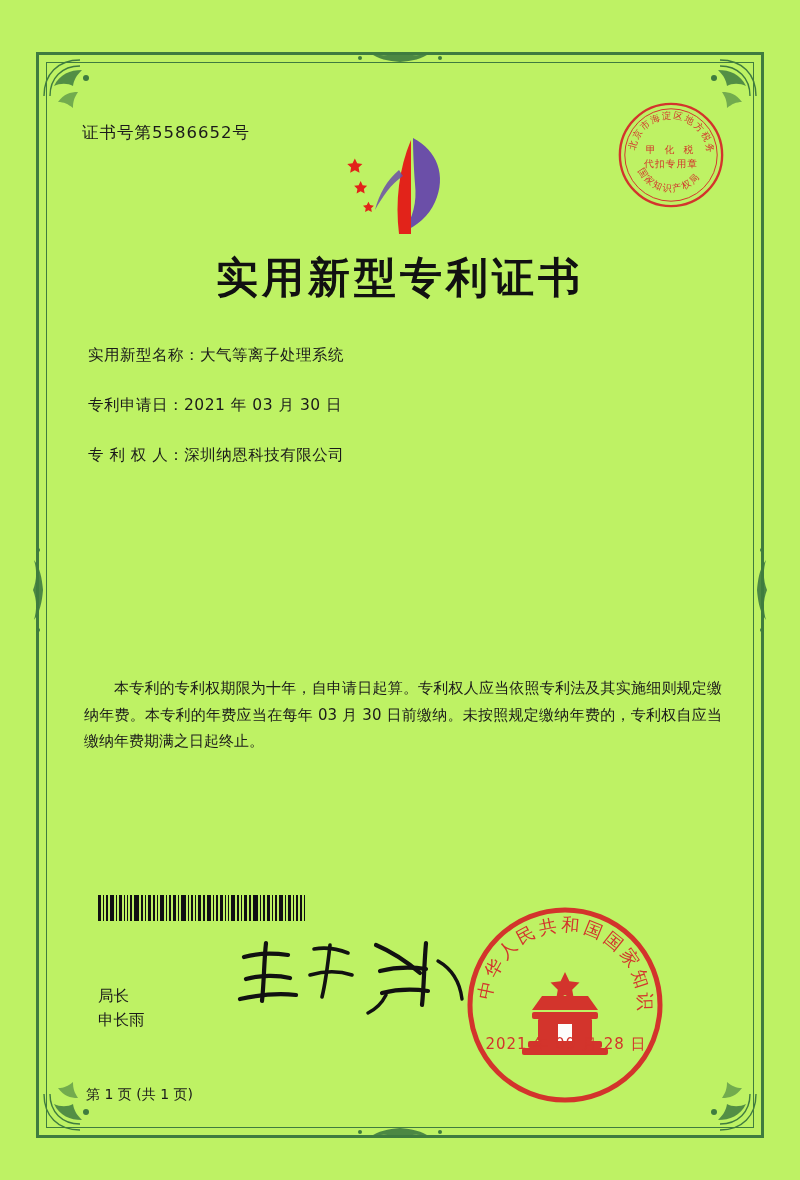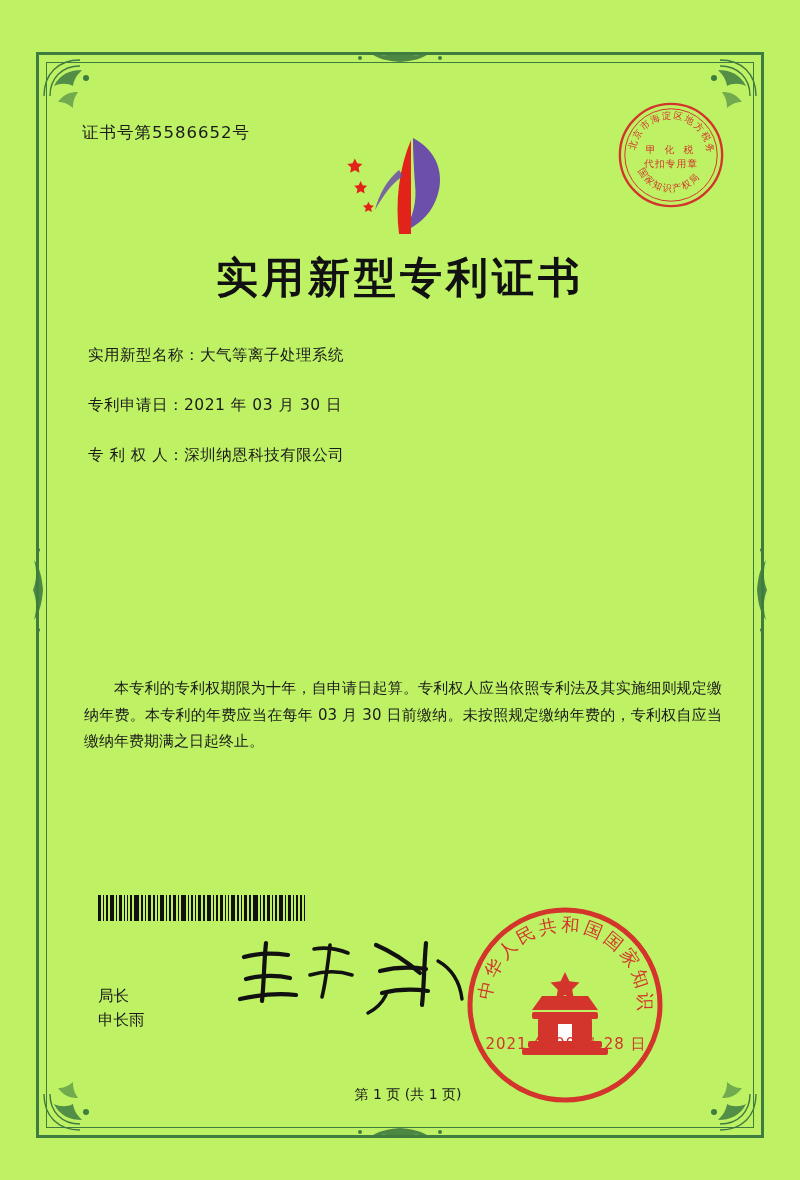--- a/index.html
+++ b/index.html
@@ -196,21 +196,20 @@
     font-size: 15px;
     letter-spacing: 1px;
     font-family: "DejaVu Sans", sans-serif;
   }
 
   .page-no {
     position: absolute;
     left: 16px;
     right: 0;
     bottom: 6px;
-    text-align: center;
     font-size: 14px;
     font-family: "DejaVu Sans", sans-serif;
   }
 </style>
 </head>
 <body>
 
 <div class="page">
 
   <div class="frame-outer"></div>

